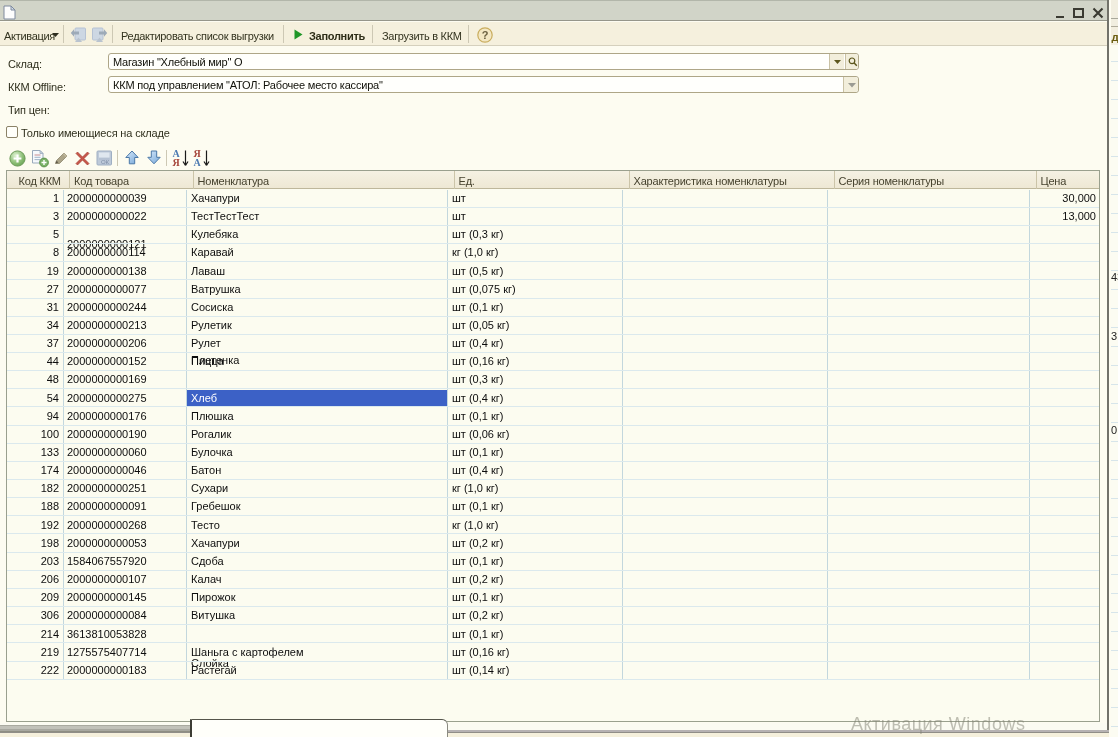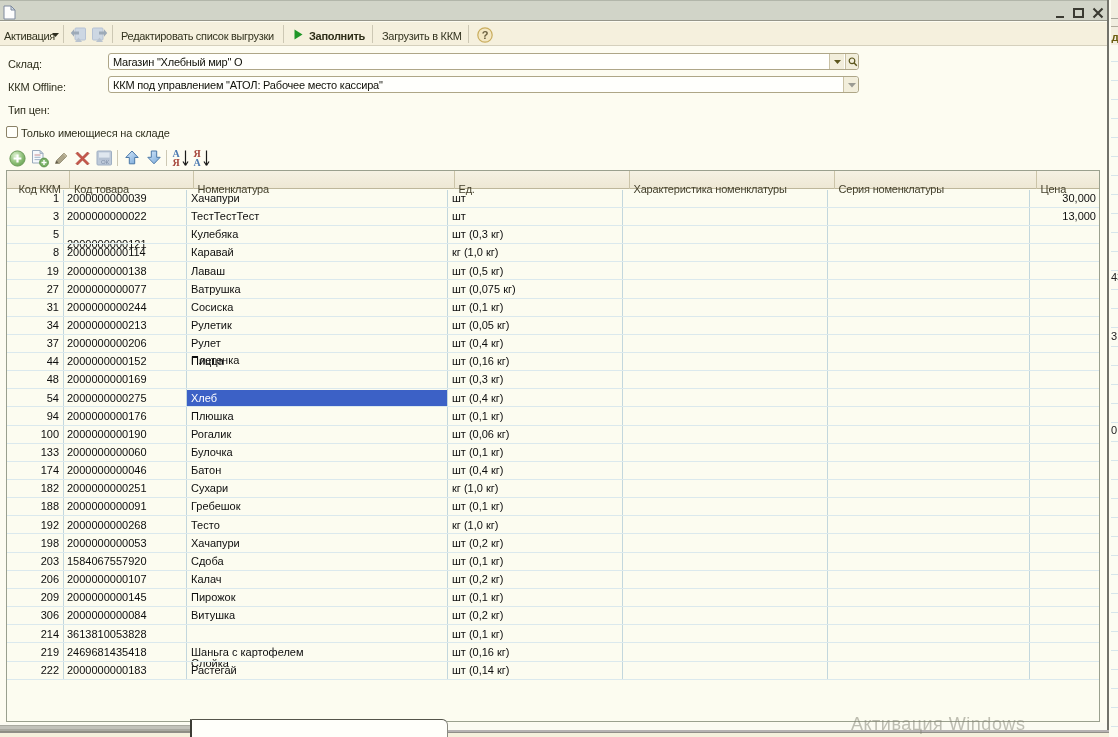--- a/index.html
+++ b/index.html
@@ -16,21 +16,21 @@
 .lbl { position:absolute; font-size:11px; letter-spacing:-0.15px; color:#30301e; }
 .inp { position:absolute; left:108px; width:751px; height:17px; background:#fffffc; border:1px solid #aea687; border-radius:3px; }
 .inp .val { position:absolute; left:4px; top:2px; font-size:11px; letter-spacing:-0.2px; color:#101008; white-space:pre; }
 .ibtn { position:absolute; top:0; height:15px; background:#f2eedb; border-left:1px solid #c9c1a4; }
 .blue { position:absolute; left:864px; top:54px; font-size:11px; line-height:12.9px; color:#4b4bc0; white-space:pre; }
 
 #cb { position:absolute; left:6px; top:126px; width:12px; height:12px; background:#fffffa; border:1px solid #8b8267; border-radius:2px; }
 
 #tbl { position:absolute; left:6px; top:170px; width:1093.5px; height:551.5px; background:#fcfcf0; border:1px solid #9aa08e; }
 #thead { position:absolute; left:6.5px; top:170.5px; width:1092.5px; height:18.8px; background:linear-gradient(#f5f1e3,#eee8d4); border-bottom:1px solid #beb79b; }
-.hct { position:absolute; top:12px; font-size:11px; letter-spacing:-0.2px; color:#46422e; }
+.hct { position:absolute; top:4px; font-size:11px; letter-spacing:-0.2px; color:#46422e; }
 .hvline { position:absolute; top:0; width:1px; height:18.8px; background:#cbc4a8; }
 .ct { position:absolute; font-size:11px; color:#0d0d0d; white-space:pre; }
 .r1 { left:7px; width:52px; text-align:right; }
 .c2 { left:67px; }
 .c3 { left:191px; }
 .c4 { left:452px; }
 .pr { left:1000px; width:96px; text-align:right; }
 .vline { position:absolute; top:189.5px; width:1px; background:#c3d7dd; }
 .hsep { position:absolute; left:7px; width:1092px; height:1px; background:#dbe9ed; }
 .sel { position:absolute; left:186.7px; width:260.6px; height:17.3px; background:#3c61c6; }
@@ -319,21 +319,21 @@
 <div class="ct c2" style="top:609.4px">2000000000084</div>
 <div class="ct c3" style="top:609.4px">Витушка</div>
 <div class="ct c4" style="top:609.4px">шт (0,2 кг)</div>
 <div class="hsep" style="top:624.2px"></div>
 <div class="ct r1" style="top:627.5px">214</div>
 <div class="ct c2" style="top:627.5px">3613810053828</div>
 <div class="ct c3" style="top:657px">Слойка</div>
 <div class="ct c4" style="top:627.5px">шт (0,1 кг)</div>
 <div class="hsep" style="top:642.3px"></div>
 <div class="ct r1" style="top:645.6px">219</div>
-<div class="ct c2" style="top:645.6px">2469681435418</div>
+<div class="ct c2" style="top:645.6px">1275575407714</div>
 <div class="ct c3" style="top:645.6px">Шаньга с картофелем</div>
 <div class="ct c4" style="top:645.6px">шт (0,16 кг)</div>
 <div class="hsep" style="top:660.5px"></div>
 <div class="ct r1" style="top:663.8px">222</div>
 <div class="ct c2" style="top:663.8px">2000000000183</div>
 <div class="ct c3" style="top:663.8px">Растегай</div>
 <div class="ct c4" style="top:663.8px">шт (0,14 кг)</div>
 <div class="hsep" style="top:678.6px"></div>
 </div>
 <div id="botwhite"></div>

